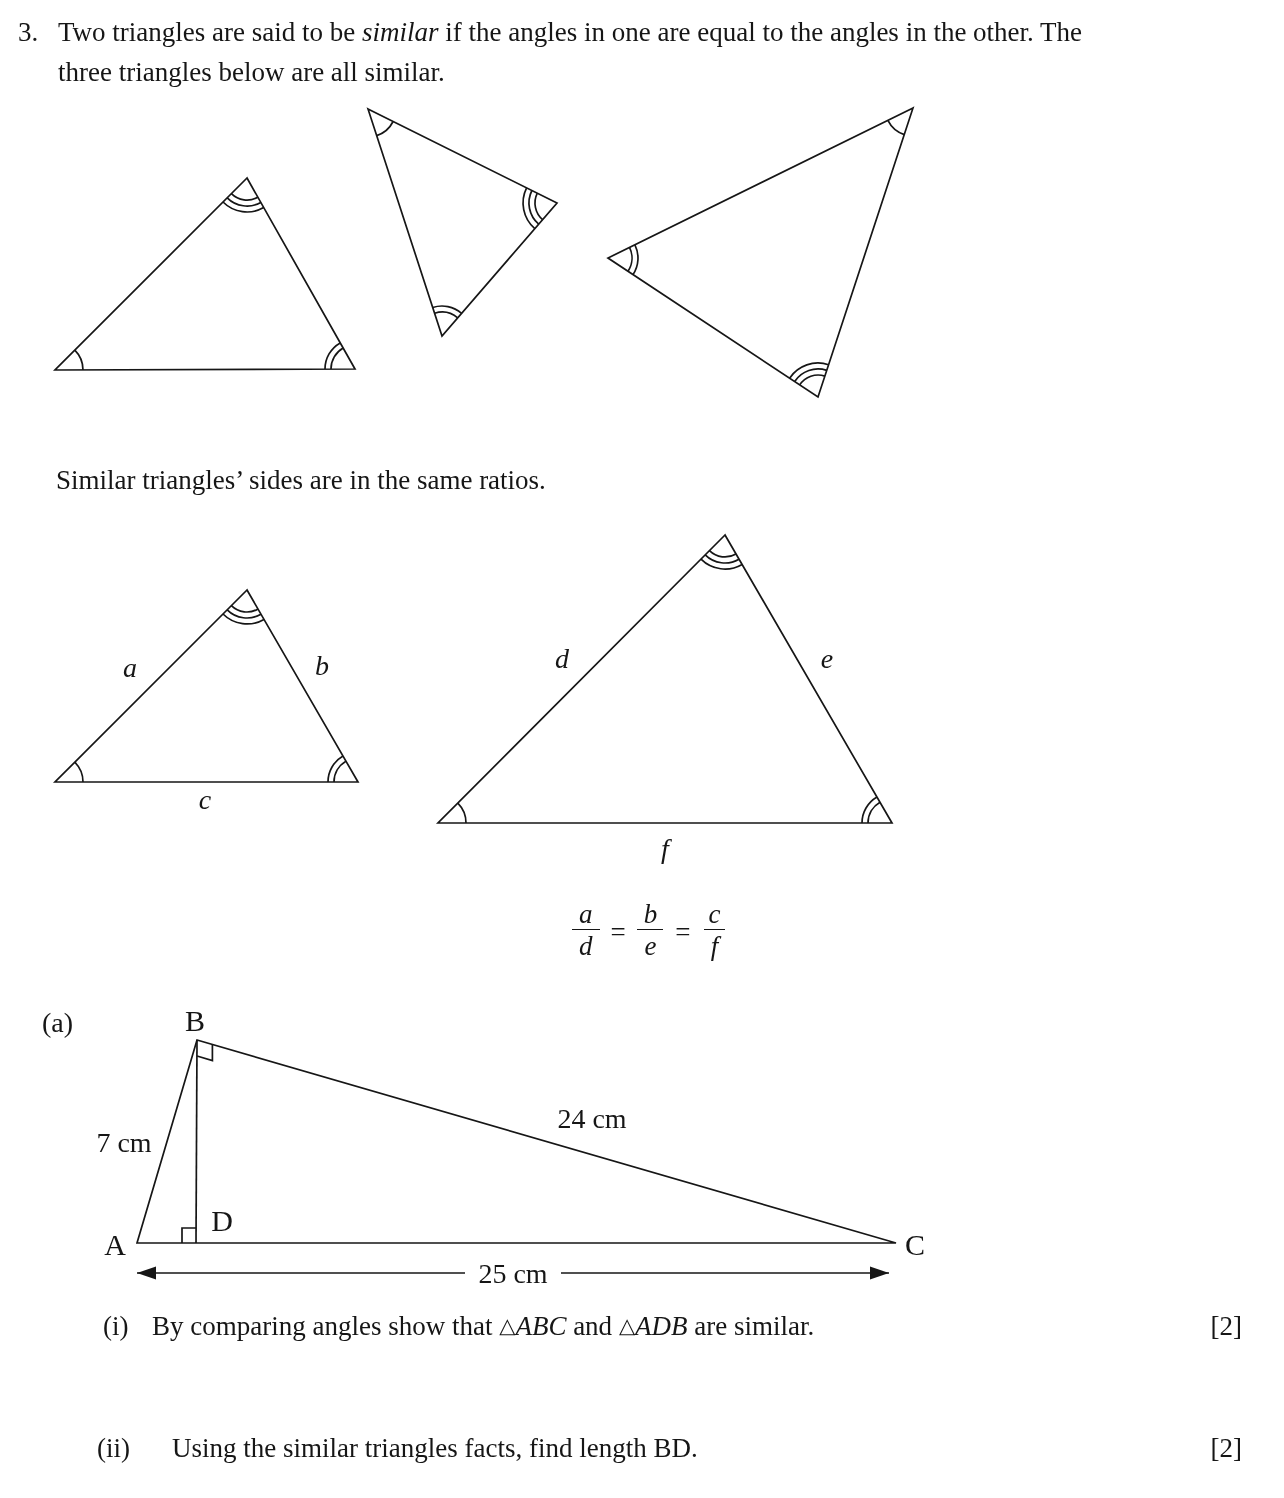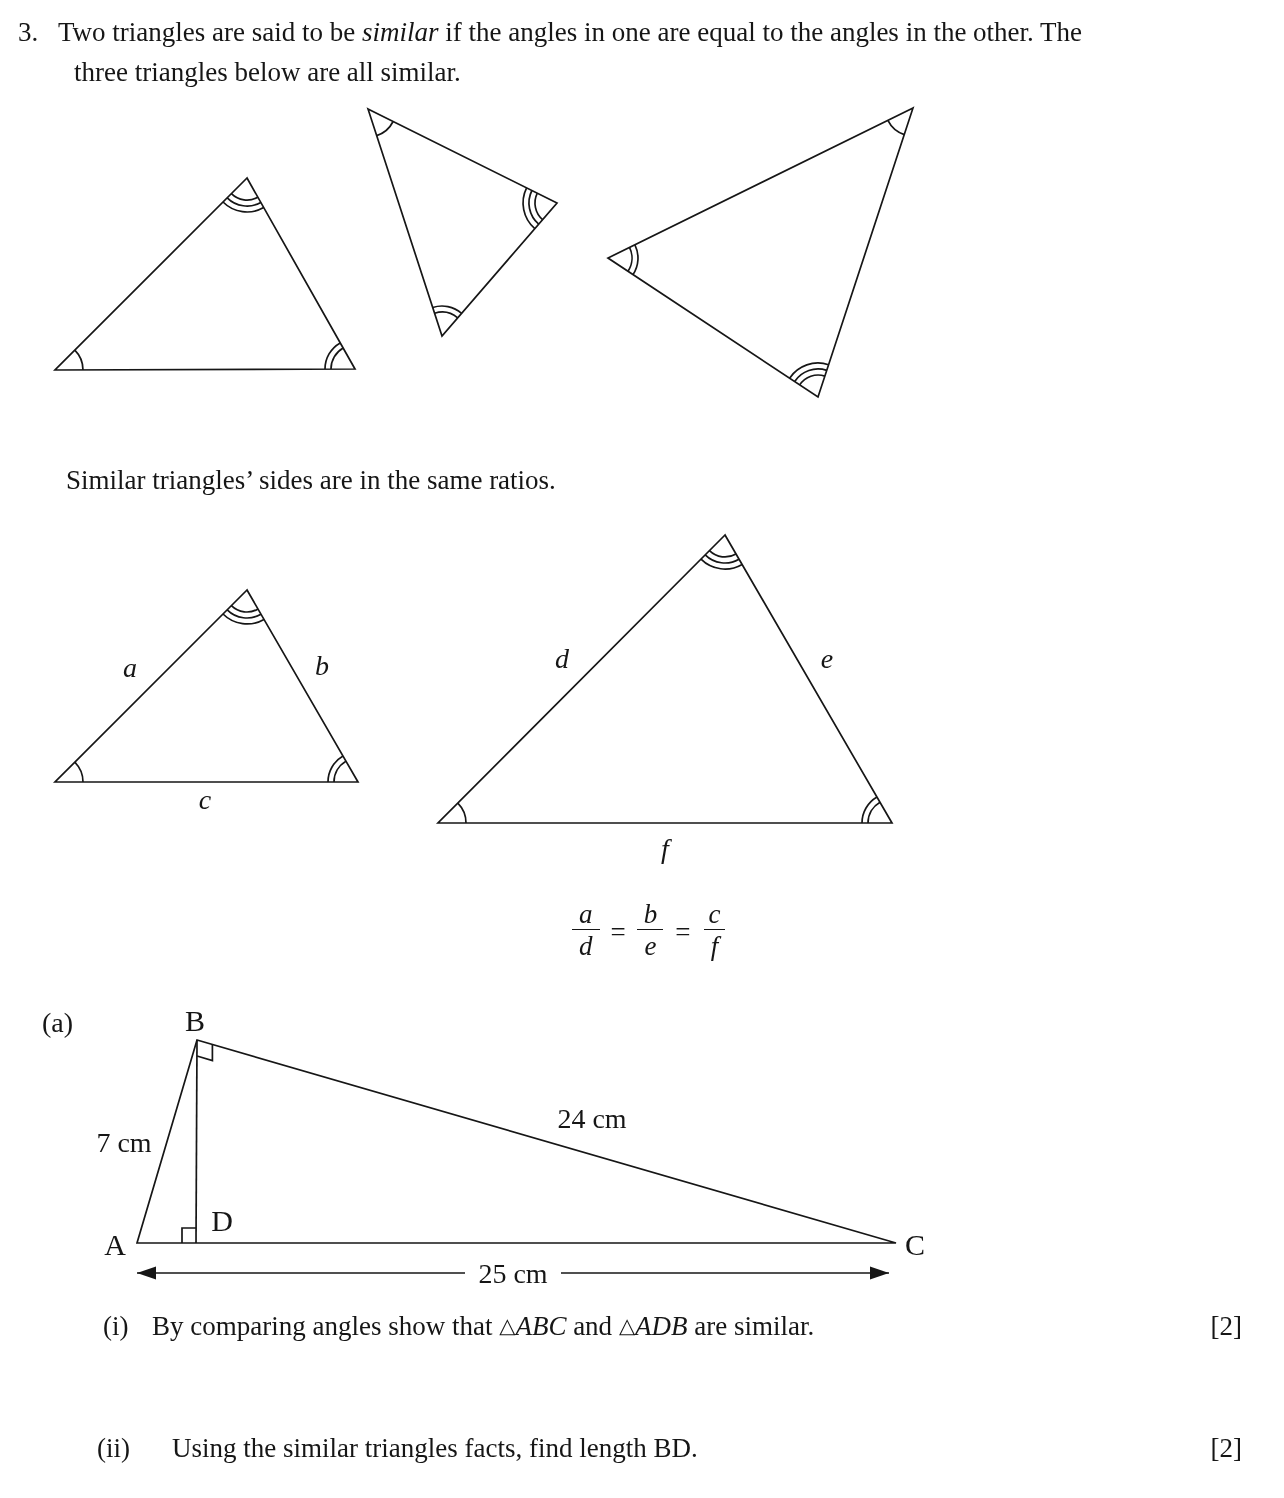--- a/index.html
+++ b/index.html
@@ -105,24 +105,24 @@
     <text class="vtx" x="222" y="1231" text-anchor="middle">D</text>
     <text x="124" y="1152" text-anchor="middle">7 cm</text>
     <text x="592" y="1128" text-anchor="middle">24 cm</text>
     <text x="513" y="1283" text-anchor="middle">25 cm</text>
   </svg>
 
   <div class="abs t27" style="left:18px;top:12px;">
     <div>
       <span class="qnum">3.</span><span>Two triangles are said to be </span><span class="it">similar</span><span> if the angles in one are equal to the angles in the other. The</span>
     </div>
-    <div style="margin-left:56px;">three triangles below are all similar.</div>
+    <div style="margin-left:40px;">three triangles below are all similar.</div>
   </div>
 
-  <div class="abs t27" style="left:66px;top:460px;text-align:right;">Similar triangles’ sides are in the same ratios.</div>
+  <div class="abs t27" style="left:56px;top:460px;text-align:right;">Similar triangles’ sides are in the same ratios.</div>
 
   <div class="abs eq it" style="left:572px;top:899px;">
     <span class="frac">
       <span class="num">a</span>
       <span class="den">d</span>
     </span>
     <span class="eqsign">=</span>
     <span class="frac">
       <span class="num">b</span>
       <span class="den">e</span>

